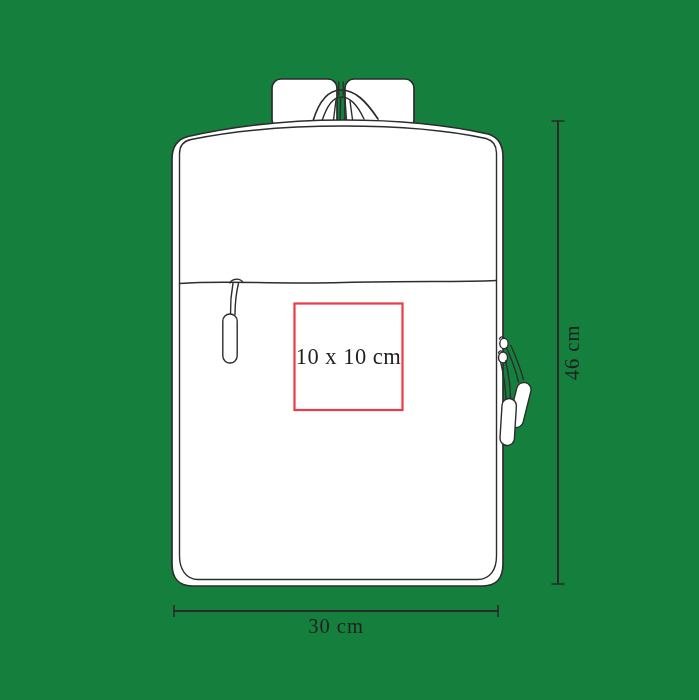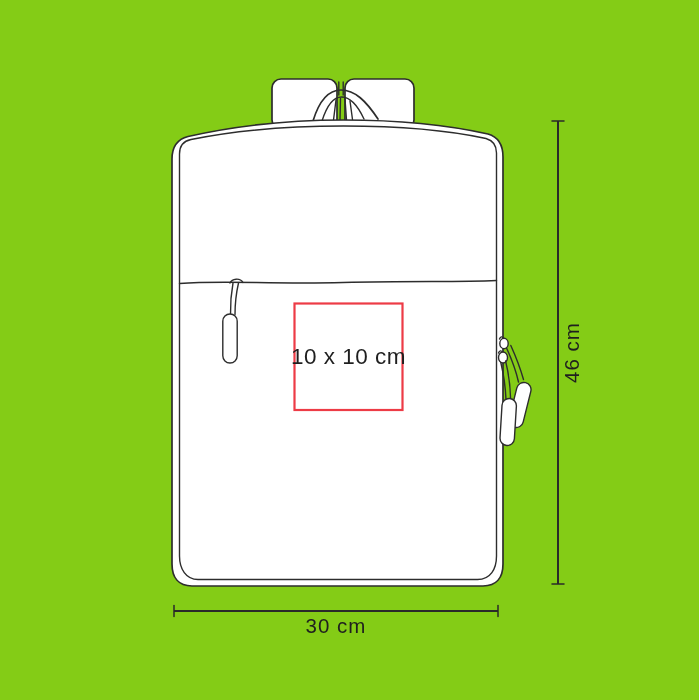--- a/index.html
+++ b/index.html
@@ -1,21 +1,21 @@
 <!DOCTYPE html>
 <html><head>
 <meta charset="utf-8">
 <style>
   html,body{margin:0;padding:0;background:#ffffff;}
   .stage{
     position:relative;
     width:699px;height:700px;
-    background:#84cc16;
+    background:#15803d;
     overflow:hidden;
-    font-family:Liberation Sans, sans-serif;
+    font-family:Liberation Serif, serif;
   }
   svg{display:block;}
   .ln{fill:none;stroke:#2d2d2d;stroke-width:1.7;stroke-linecap:round;stroke-linejoin:round;}
   .ln-thin{fill:none;stroke:#2d2d2d;stroke-width:1.4;stroke-linecap:round;stroke-linejoin:round;}
   .fill-white{fill:#ffffff;}
   .dim-line{fill:none;stroke:#2a2a2a;stroke-width:2;stroke-linecap:butt;}
   .dim-tick{fill:none;stroke:#2a2a2a;stroke-width:1.5;stroke-linecap:round;}
   .area-box{fill:none;stroke-width:2.2;}
   text{fill:#1f1f1f;}
   .area-label{font-size:22.5px;letter-spacing:0.5px;}

